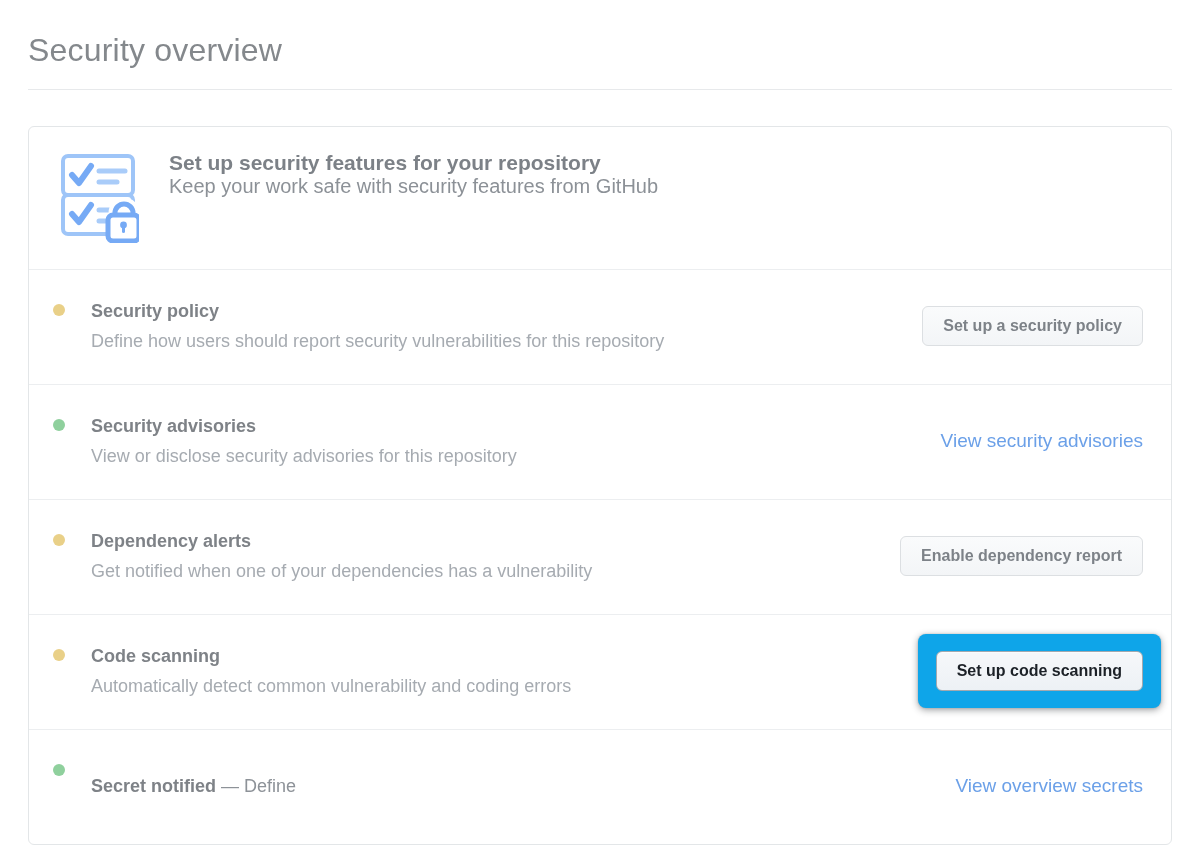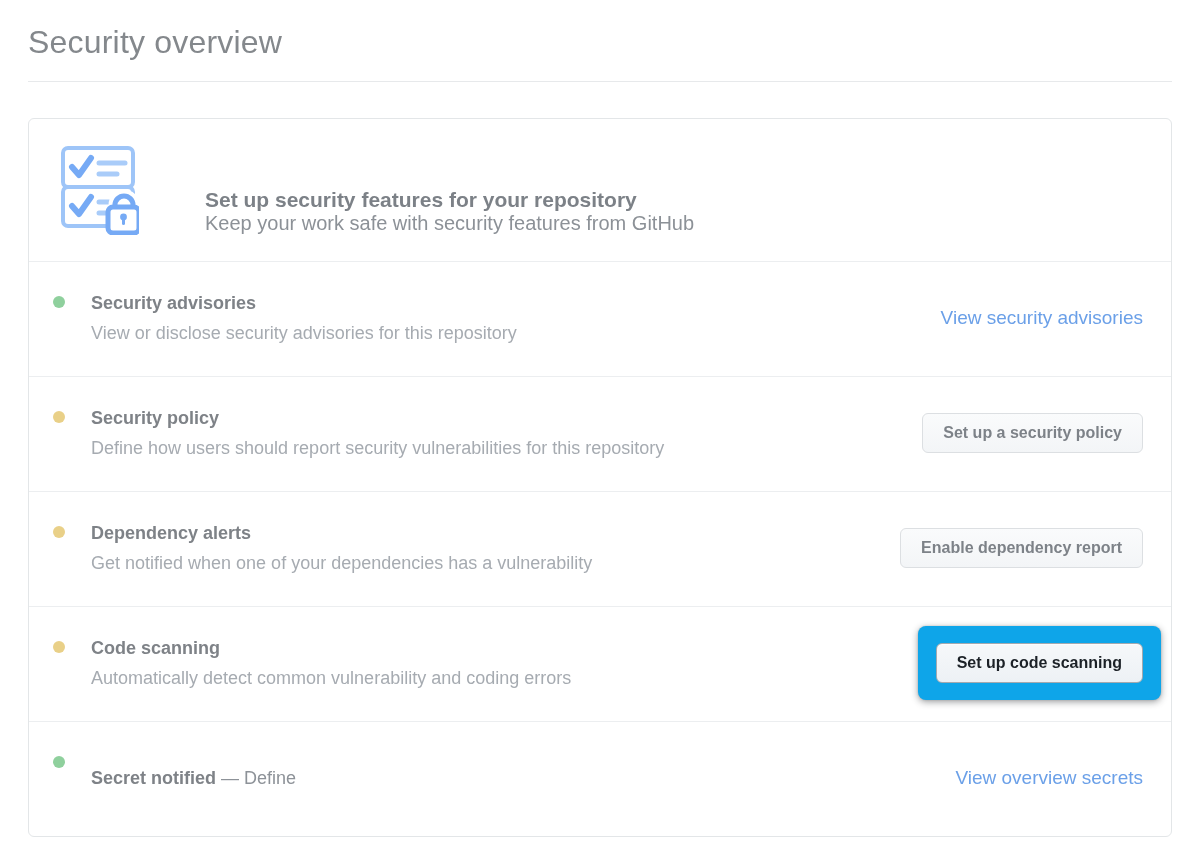--- a/index.html
+++ b/index.html
@@ -4,43 +4,42 @@
 <style>
   * { box-sizing: border-box; margin: 0; padding: 0; }
   html, body {
     width: 1200px; height: 860px;
     background: #ffffff;
     font-family: "Liberation Sans", "DejaVu Sans", sans-serif;
     overflow: hidden;
   }
   .container { padding: 0 28px; }
   .page-title {
-    margin-top: 24px;
+    margin-top: 32px;
     font-size: 32px;
     font-weight: 400;
     color: #84888c;
     letter-spacing: 0.2px;
   }
   .title-rule {
     margin-top: 20px;
     border: none;
     border-top: 1px solid #e7e9eb;
   }
   .card {
     margin-top: 36px;
     border: 1px solid #e3e6e8;
     border-radius: 6px;
     background: #ffffff;
   }
   
   .banner {
     display: flex;
-    align-items: flex-end;
+    align-items: flex-start;
     padding: 24px 28px 26px 22px;
-    gap: 36px;
   }
   .banner-icon { flex: 0 0 auto; width: 88px; height: 92px; }
   .banner-text { margin-left: 30px; }
   .banner-title {
     font-size: 21px;
     font-weight: 700;
     color: #7c8187;
   }
   .banner-subtitle {
     font-size: 20px;
@@ -154,38 +153,38 @@
           </g>
         </svg>
       </span>
       <div class="banner-text">
         <div class="banner-title">Set up security features for your repository</div>
         <div class="banner-subtitle">Keep your work safe with security features from GitHub</div>
       </div>
     </div>
 
     <div class="feature-row">
+      <span class="status-dot" style="background: rgb(233, 208, 136);"></span>
+      <div class="feature-text">
+        <div class="feature-title">Security policy</div>
+        <div class="feature-desc">Define how users should report security vulnerabilities for this repository</div>
+      </div>
+      <div class="feature-action">
+        <button class="btn">Set up a security policy</button>
+      </div>
+    </div>
+
+    <div class="feature-row">
       <span class="status-dot" style="background: rgb(143, 208, 157);"></span>
       <div class="feature-text">
         <div class="feature-title">Security advisories</div>
         <div class="feature-desc">View or disclose security advisories for this repository</div>
       </div>
       <div class="feature-action">
         <a class="action-link">View security advisories</a>
-      </div>
-    </div>
-
-    <div class="feature-row">
-      <span class="status-dot" style="background: rgb(233, 208, 136);"></span>
-      <div class="feature-text">
-        <div class="feature-title">Security policy</div>
-        <div class="feature-desc">Define how users should report security vulnerabilities for this repository</div>
-      </div>
-      <div class="feature-action">
-        <button class="btn">Set up a security policy</button>
       </div>
     </div>
 
     <div class="feature-row">
       <span class="status-dot" style="background: rgb(233, 208, 136);"></span>
       <div class="feature-text">
         <div class="feature-title">Dependency alerts</div>
         <div class="feature-desc">Get notified when one of your dependencies has a vulnerability</div>
       </div>
       <div class="feature-action">

